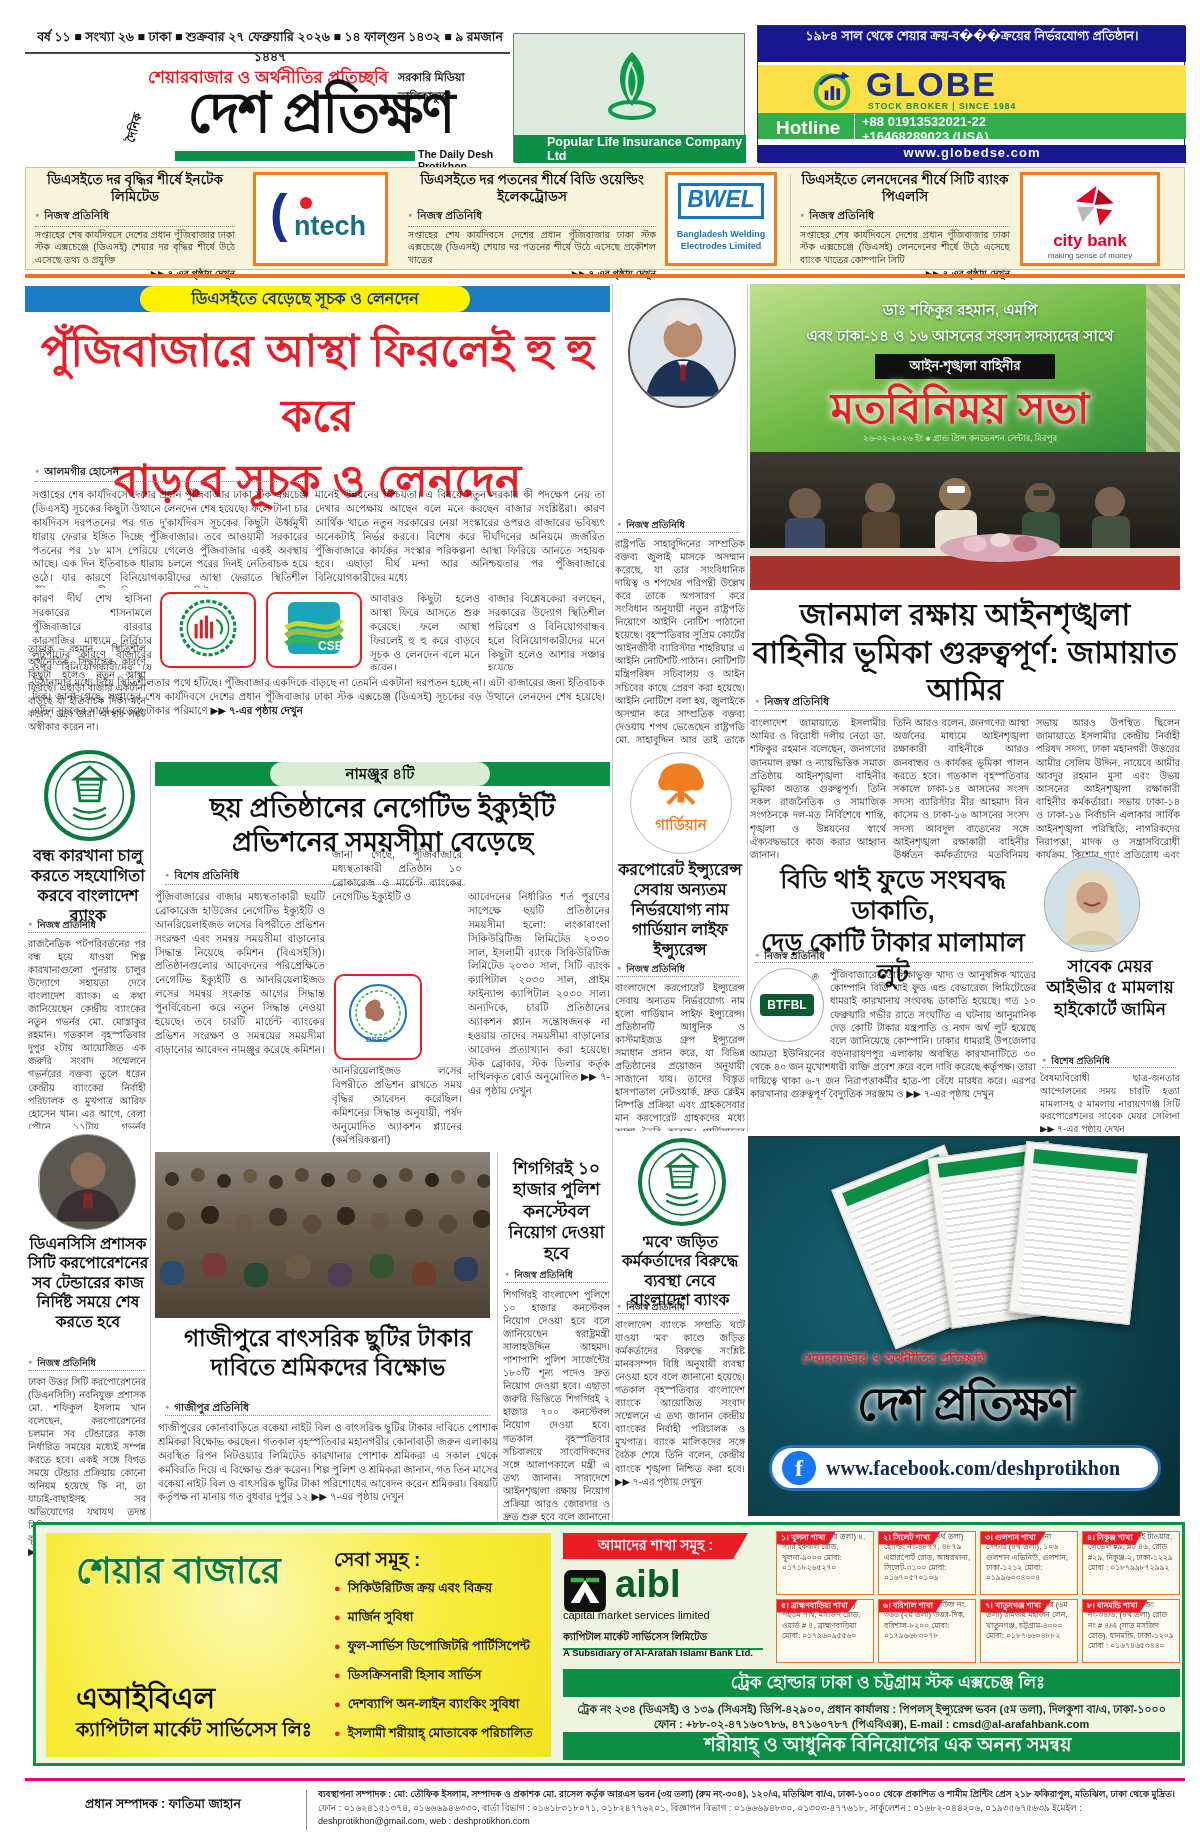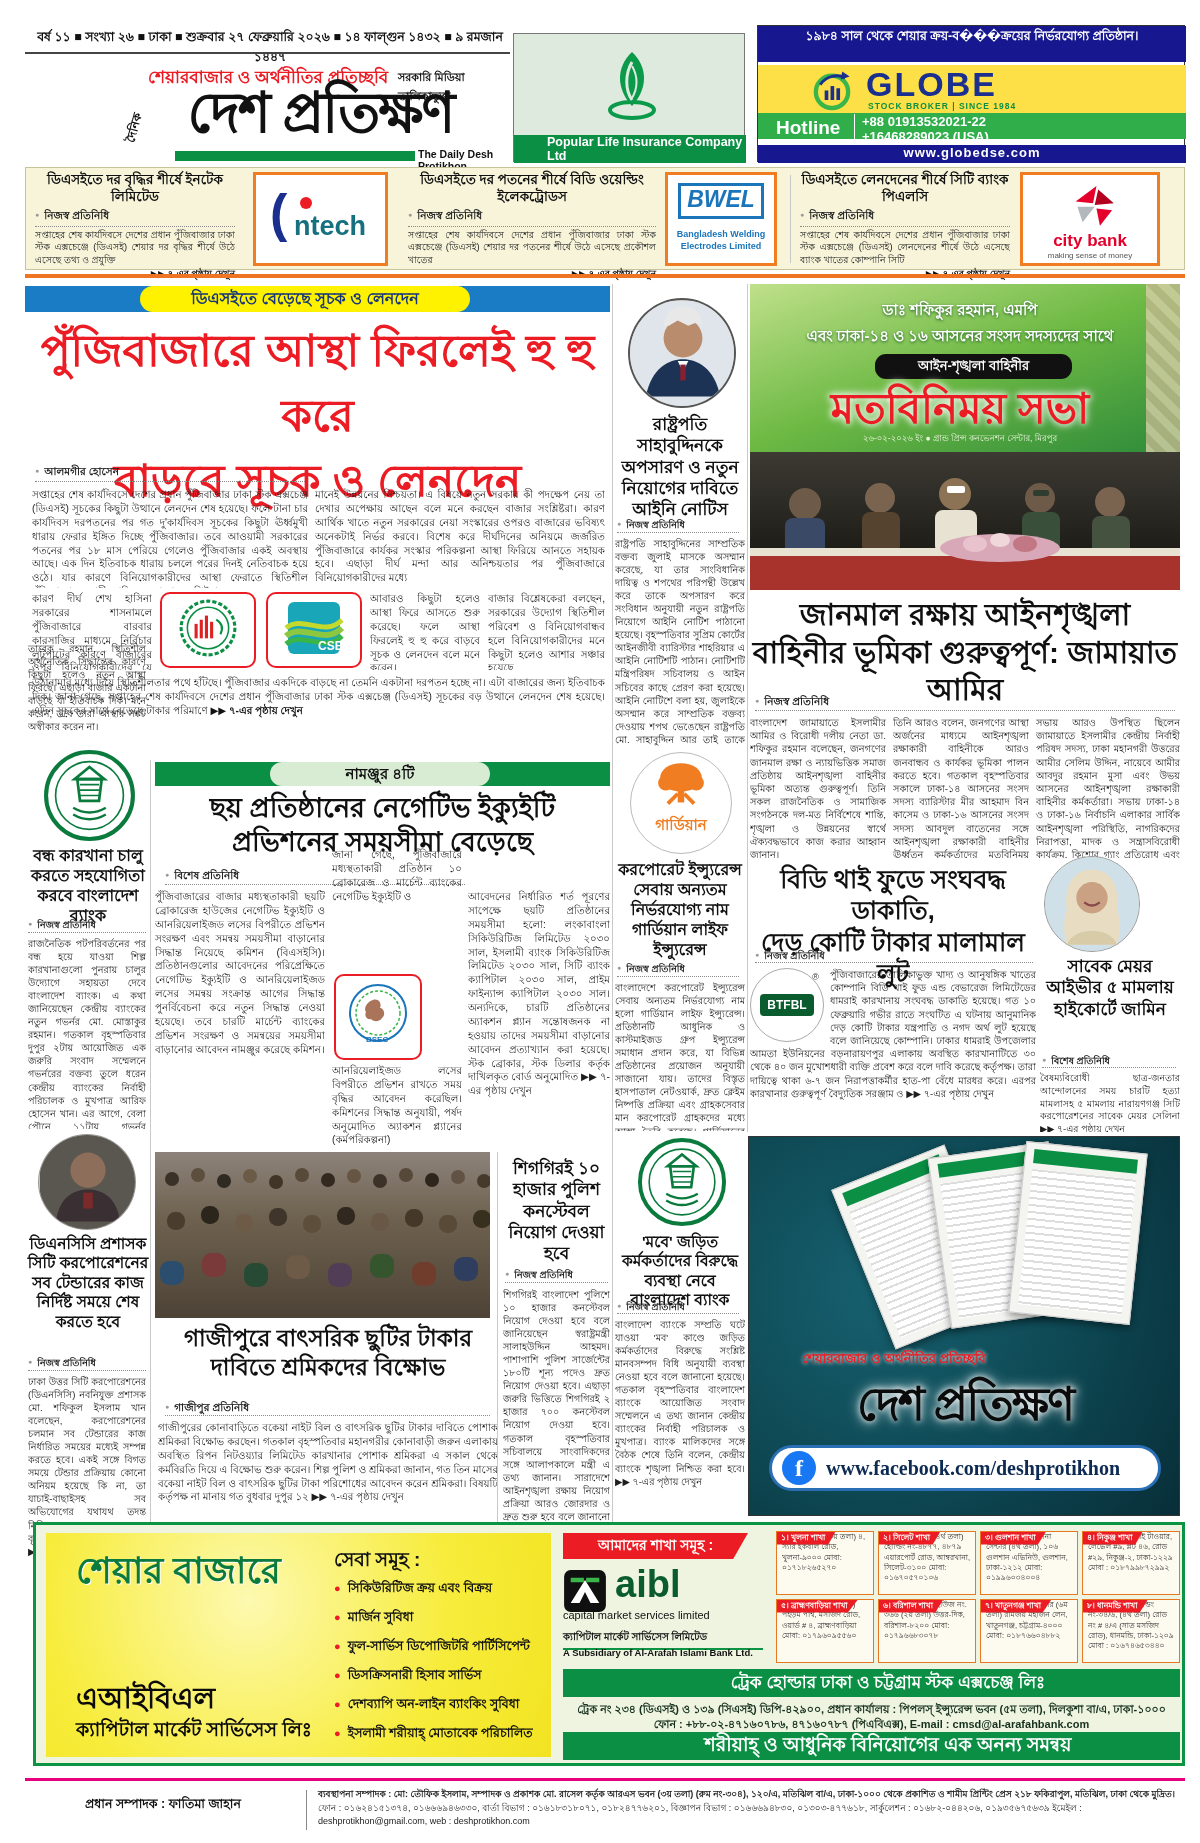--- a/index.html
+++ b/index.html
@@ -255,21 +255,20 @@
   <div class="abs portrait" style="left:628px;top:298px;width:108px;height:110px;border:2px solid #555;">
     <svg viewBox="0 0 60 60" width="106" height="108">
         <rect width="60" height="60" fill="#dfe5ea"></rect>
         <circle cx="30" cy="21" r="11" fill="#b98c6e"></circle>
         <path d="M19 14 a11 11 0 0 1 22 0 l-3 -2 -5 2 -6 -3 -5 3 z" fill="#e8e8e8"></path>
         <path d="M9 54 C12 38 22 33 30 33 C38 33 48 38 51 54 Z" fill="#1d3356"></path>
         <path d="M27 34 l3 6 3 -6" fill="#fff"></path>
         <rect x="28.5" y="36" width="3" height="9" fill="#8a1f2d"></rect>
       </svg>
   </div>
-  <div class="abs hd c" style="left:615px;top:414px;width:130px;font-size:17px;">রাষ্ট্রপতি সাহাবুদ্দিনকে অপসারণ ও নতুন নিয়োগের দাবিতে আইনি নোটিস</div>
   <div class="abs byline" style="left:617px;top:518px;width:120px;font-size:9.5px;">নিজস্ব প্রতিনিধি</div>
   <div class="abs dotted" style="left:617px;top:532px;width:122px;"></div>
   <div class="abs bt j" style="left:615px;top:537px;width:130px;height:210px;font-size:9.6px;">রাষ্ট্রপতি সাহাবুদ্দিনের সাম্প্রতিক বক্তব্য জুলাই মাসকে অসম্মান করেছে, যা তার সাংবিধানিক দায়িত্ব ও শপথের পরিপন্থী উল্লেখ করে তাকে অপসারণ করে সংবিধান অনুযায়ী নতুন রাষ্ট্রপতি নিয়োগে আইনি নোটিশ পাঠানো হয়েছে। বৃহস্পতিবার সুপ্রিম কোর্টের আইনজীবী ব্যারিস্টার শাহরিয়ার এ আইনি নোটিশটি পাঠান। নোটিশটি মন্ত্রিপরিষদ সচিবালয় ও আইন সচিবের কাছে প্রেরণ করা হয়েছে। আইনি নোটিশে বলা হয়, জুলাইকে অসম্মান করে সাম্প্রতিক বক্তব্য দেওয়ায় শপথ ভেঙেছেন রাষ্ট্রপতি মো. সাহাবুদ্দিন আর তাই তাকে অপসারণ করে নতুন রাষ্ট্রপতি নিয়োগ দিয়ে ত্রয়োদশ সংসদের প্রথম ▶▶ ৭-এর পৃষ্ঠায় দেখুন</div>
 
   <div class="abs" style="left:630px;top:752px;width:102px;height:102px;border-radius:50%;border:1px solid #bbb;background:#fff;text-align:center;">
     <span style="display:block;margin-top:8px;">
       <svg viewBox="0 0 60 44" width="66" height="48">
           <ellipse cx="30" cy="15" rx="19" ry="13" fill="#f07d22"></ellipse>
           <circle cx="16" cy="20" r="7" fill="#f07d22"></circle>
           <circle cx="44" cy="20" r="7" fill="#f07d22"></circle>
@@ -296,21 +295,21 @@
   </div>
   <div class="abs hd c" style="left:615px;top:1232px;width:130px;font-size:15.5px;">'মবে' জড়িত কর্মকর্তাদের বিরুদ্ধে ব্যবস্থা নেবে বাংলাদেশ ব্যাংক</div>
   <div class="abs byline" style="left:617px;top:1300px;width:120px;font-size:9.5px;">নিজস্ব প্রতিনিধি</div>
   <div class="abs dotted" style="left:617px;top:1313px;width:122px;"></div>
   <div class="abs bt j" style="left:615px;top:1318px;width:130px;height:242px;font-size:9.6px;">বাংলাদেশ ব্যাংকে সম্প্রতি ঘটে যাওয়া 'মব' কাণ্ডে জড়িত কর্মকর্তাদের বিরুদ্ধে সংশ্লিষ্ট মানবসম্পদ বিধি অনুযায়ী ব্যবস্থা নেওয়া হবে বলে জানানো হয়েছে। গতকাল বৃহস্পতিবার বাংলাদেশ ব্যাংকে আয়োজিত সংবাদ সম্মেলনে এ তথ্য জানান কেন্দ্রীয় ব্যাংকের নির্বাহী পরিচালক ও মুখপাত্র। ব্যাংক মালিকদের সঙ্গে বৈঠক শেষে তিনি বলেন, কেন্দ্রীয় ব্যাংকে শৃঙ্খলা নিশ্চিত করা হবে। ▶▶ ৭-এর পৃষ্ঠায় দেখুন</div>
 
   <div class="abs" style="left:750px;top:284px;width:430px;height:306px;overflow:hidden;background:linear-gradient(160deg,#bfe08a 0%,#6db944 35%,#2e8b3a 70%,#1f6b2e 100%);">
     <div class="abs" style="right:0;top:0;width:34px;height:100%;background:repeating-linear-gradient(45deg,#d8cfa8 0 8px,#c2b88e 8px 16px);opacity:.8;"></div>
     <div class="abs c b" style="left:60px;top:14px;width:300px;color:#fff;font-size:15px;text-shadow:0 1px 3px #1d5a26;">ডাঃ শফিকুর রহমান, এমপি</div>
     <div class="abs c b" style="left:20px;top:40px;width:380px;color:#fff;font-size:15px;text-shadow:0 1px 3px #1d5a26;">এবং ঢাকা-১৪ ও ১৬ আসনের সংসদ সদস্যদের সাথে</div>
-    <div class="abs c b" style="left:125px;top:70px;width:197px;background:#111;color:#fff;font-size:13px;padding:2px 0;border-radius:11px;">আইন-শৃঙ্খলা বাহিনীর</div>
+    <div class="abs c b" style="left:125px;top:70px;width:180px;background:#111;color:#fff;font-size:13px;padding:2px 0;border-radius:1px;">আইন-শৃঙ্খলা বাহিনীর</div>
     <div class="abs c b red" style="left:20px;top:92px;width:380px;font-size:42px;text-shadow:0 0 6px #ffffff,0 0 10px #ffffff;">মতবিনিময় সভা</div>
     <div class="abs c" style="left:40px;top:148px;width:340px;color:#eaf5dc;font-size:8.5px;">২৬-০২-২০২৬ ইং   ●   গ্রান্ড প্রিন্স কনভেনশন সেন্টার, মিরপুর</div>
     <div class="abs" style="left:0;top:168px;width:430px;height:138px;background:linear-gradient(#3c3a33 0%,#23211c 60%,#151310 100%);">
       <svg viewBox="0 0 430 138" width="430" height="138">
         <circle cx="55" cy="52" r="16" fill="#6e5a48"></circle>
           <rect x="35" y="66" width="40" height="40" rx="8" fill="#3a4a66"></rect>
         <circle cx="130" cy="46" r="15" fill="#7a6450"></circle>
           <rect x="112" y="60" width="38" height="42" rx="8" fill="#55432f"></rect>
         <circle cx="205" cy="42" r="16" fill="#8d7355"></circle>
           <rect x="185" y="58" width="42" height="44" rx="8" fill="#e8e2d2"></rect>

